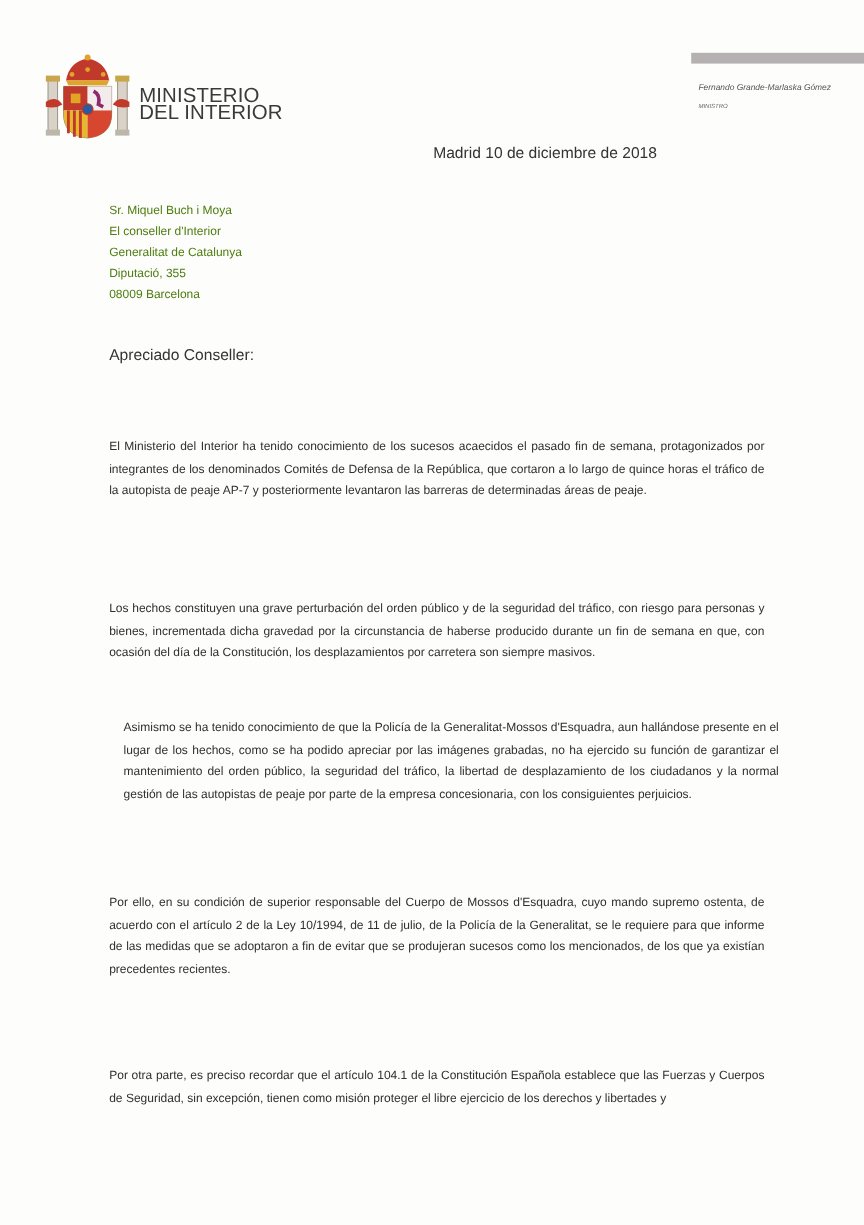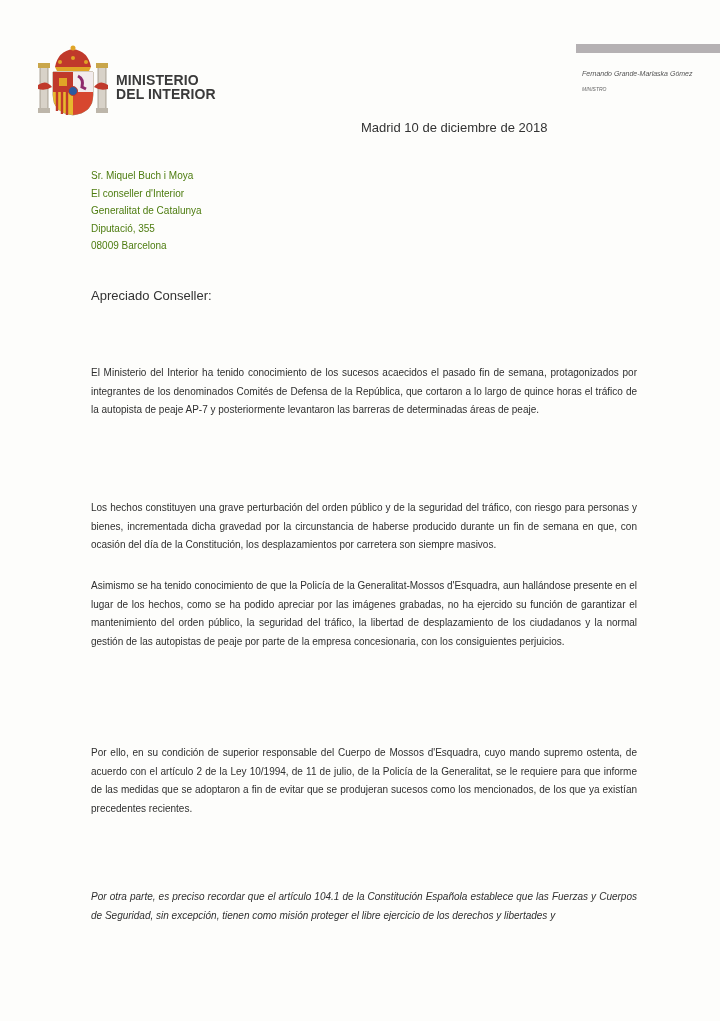--- a/index.html
+++ b/index.html
@@ -2,33 +2,33 @@
 <html><head>
 <meta charset="utf-8">
 <style>
   html, body { margin: 0; padding: 0; }
   body {
     width: 720px; height: 1021px; background: #fdfdfb; position: relative; overflow: hidden;
     font-family: "Liberation Sans", sans-serif; color: #333;
   }
   .abs { position: absolute; }
   #crest { left: 38px; top: 45px; width: 70px; height: 72px; }
-  #ministry { left: 116px; top: 73px; font-size: 14px; line-height: 14px; color: #3a3a3a; letter-spacing: 0.1px; font-weight: bold; }
+  #ministry { left: 116px; top: 73px; font-size: 17px; line-height: 14px; color: #3a3a3a; letter-spacing: 0.1px; }
   #grey-bar { left: 576px; top: 44px; width: 144px; height: 9px; background: #b5b1b3; }
   #minister-name { left: 582px; top: 70px; font-size: 7px; font-style: italic; color: #555; white-space: nowrap; }
   #minister-title { left: 582px; top: 86px; font-size: 5px; font-style: italic; color: #666; }
   #date { left: 361px; top: 120px; font-size: 13px; color: #333; }
   #recipient { left: 91px; top: 167px; font-size: 10px; line-height: 17.5px; color: #4d7c0f; }
   #greeting { left: 91px; top: 288px; font-size: 13px; color: #333; text-align: center; }
   .para { left: 91px; width: 546px; font-size: 10px; line-height: 18.6px; text-align: justify; color: #2f2f2f; }
   #p1 { top: 364px; }
   #p2 { top: 499px; }
-  #p3 { top: 577px; }
+  #p3 { top: 598px; margin-left: 12px; }
   #p4 { top: 744px; }
-  #p5 { top: 888px; font-style: italic; }
+  #p5 { top: 888px; }
 </style>
 </head>
 <body>
 
 <div id="crest" class="abs">
   <svg width="70" height="72" viewBox="0 0 70 72">
 
     <rect x="2" y="22" width="8" height="42" fill="#d8d2c8" stroke="#9a8f80" stroke-width="0.8"></rect>
     <rect x="0" y="18" width="12" height="5" fill="#c9a64a"></rect>
     <rect x="0" y="63" width="12" height="5" fill="#bdb6aa"></rect>

